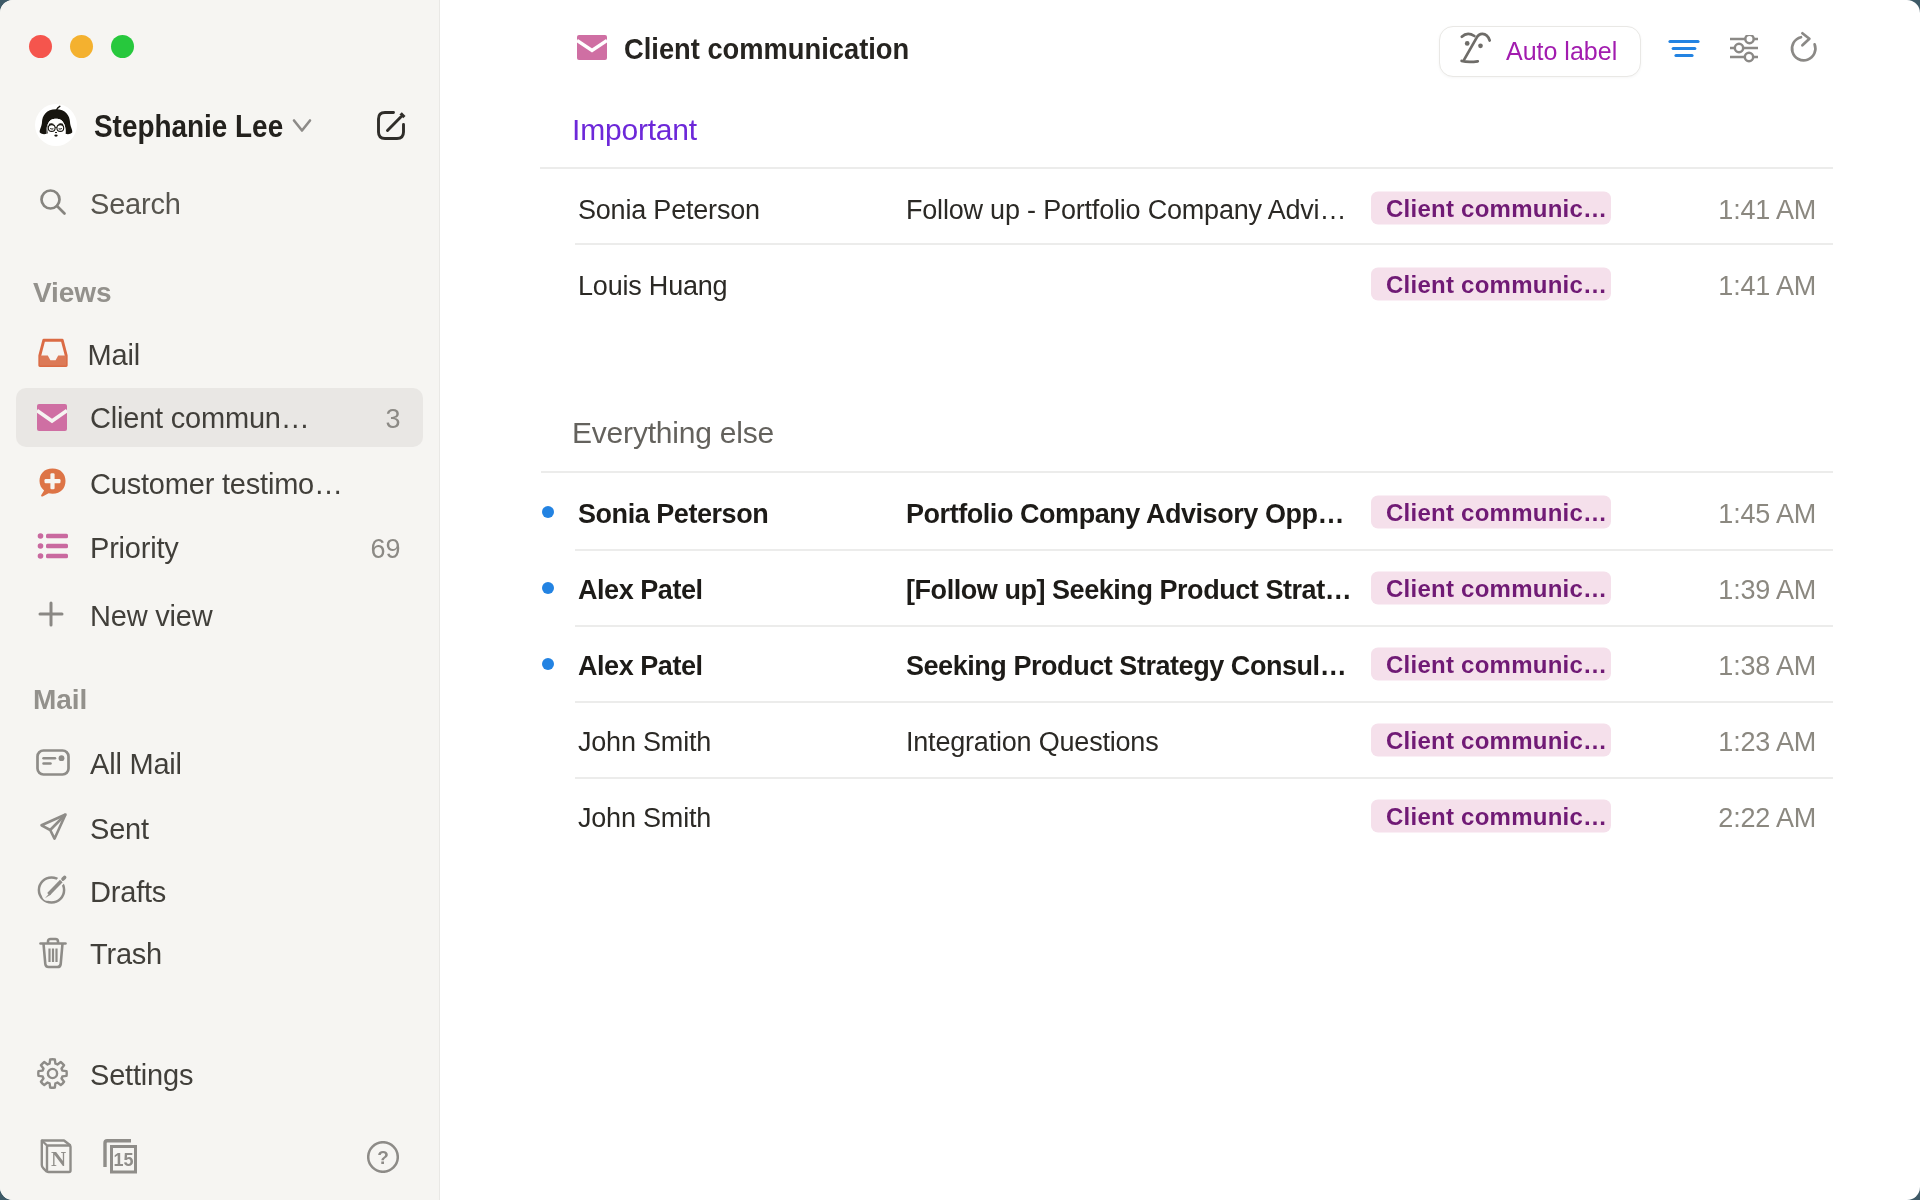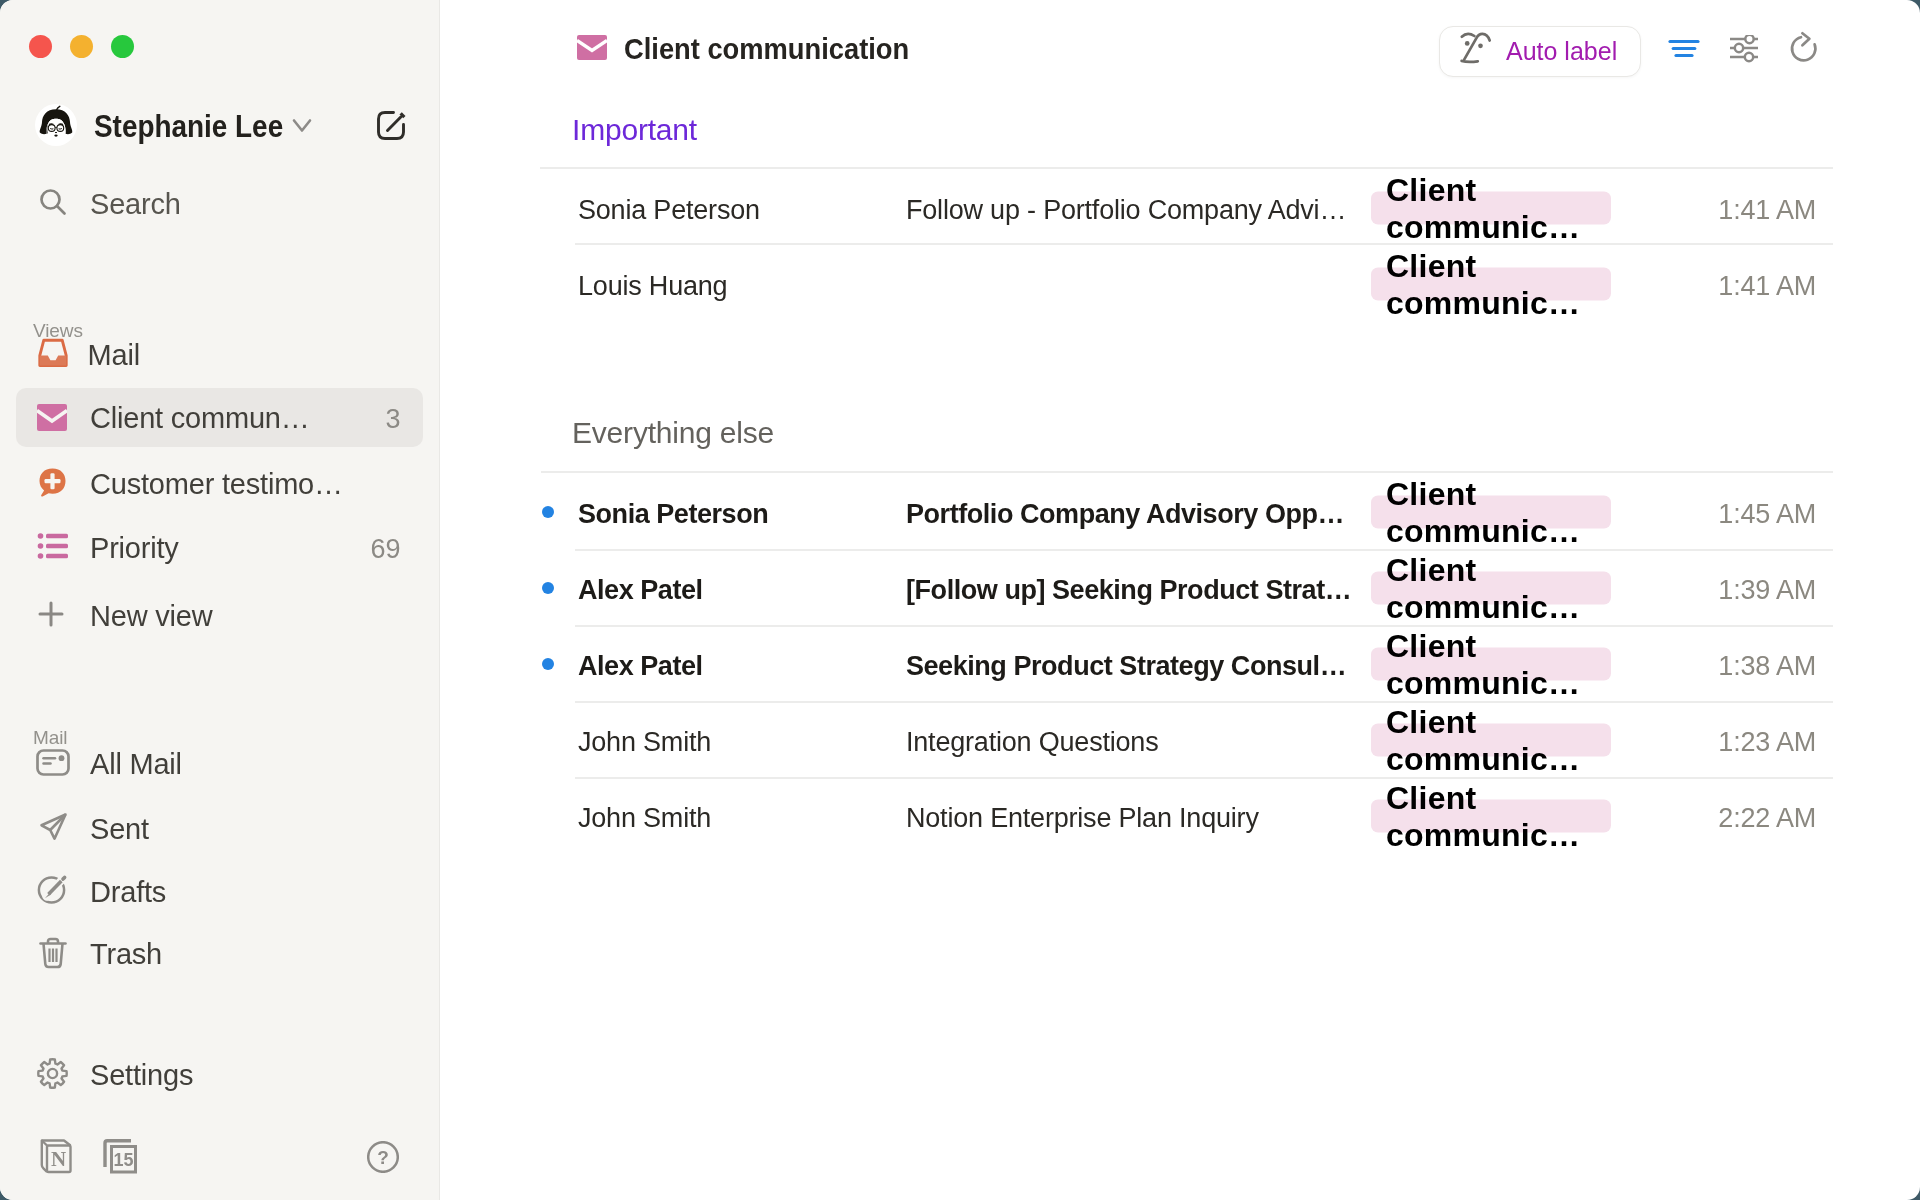--- a/index.html
+++ b/index.html
@@ -5,27 +5,27 @@
 * { margin:0; padding:0; box-sizing:border-box; }
 html,body { width:1920px; height:1200px; overflow:hidden; }
 body { background:#3e5a67; font-family:"Liberation Sans", sans-serif; }
 #win { position:absolute; inset:0; border-radius:13px; overflow:hidden; background:#ffffff; }
 #side { position:absolute; left:0; top:0; width:440px; height:1200px; background:#f6f5f2; border-right:1px solid #e9e8e5; }
 .abs { position:absolute; }
 .t { position:absolute; white-space:nowrap; transform:translateY(-50%); }
 .tr { position:absolute; white-space:nowrap; transform:translateY(-50%); text-align:right; }
 .sideitem { font-size:29px; color:#413f3a; letter-spacing:-0.2px; }
 .cnt { font-size:27px; color:#8c8a85; }
-.lbl { font-size:19px; font-weight:400; color:#93918c; letter-spacing:-0.1px;margin-top:38px; }
+.lbl { font-size:28px; font-weight:700; color:#93918c; letter-spacing:-0.1px; }
 .sep { position:absolute; height:1.5px; background:#ececeb; }
 .rowtxt { font-size:27px; color:#2b2925; letter-spacing:-0.2px; }
 .rowtxt.b { font-weight:700; color:#1d1b18; letter-spacing:-0.45px; }
 .time { font-size:27px; color:#8b8880; letter-spacing:-0.2px; }
 .badge { position:absolute; width:240px; height:33px; transform:translateY(-50%); background:#f5e0eb; border-radius:7px; }
-.badge span { position:absolute; left:15px; top:50%; transform:translateY(-50%); font-size:32px; font-weight:700; color:#000000; letter-spacing:0.25px; }
+.badge span { position:absolute; left:15px; top:50%; transform:translateY(-50%); font-size:24px; font-weight:700; color:#701a75; letter-spacing:0.25px; }
 .subj { max-width:449px; overflow:hidden; text-overflow:ellipsis; }
 .dot { position:absolute; width:12px; height:12px; border-radius:50%; background:#2383e2; transform:translate(-50%,-50%); }
 </style>
 </head>
 <body>
 <div id="win">
   <div id="side"></div>
 
   <div class="abs" style="left:29px;top:35px;width:23px;height:23px;border-radius:50%;background:#f5554d;"></div>
   <div class="abs" style="left:70px;top:35px;width:23px;height:23px;border-radius:50%;background:#f4b12f;"></div>
@@ -246,18 +246,17 @@
 
   <div class="t rowtxt" style="left:578px;top:741.5px;">John Smith</div>
   <div class="t rowtxt" style="left:906px;top:741.5px;">Integration Questions</div>
   <div class="badge" style="left:1371px;top:740px;">
       <span>Client communic…</span>
     </div>
   <div class="tr time" style="right:104px;top:741.5px;">1:23 AM</div>
   <div class="sep" style="left:575px;top:777px;width:1258px;"></div>
 
   <div class="t rowtxt" style="left:578px;top:817.5px;">John Smith</div>
-  <div class="t rowtxt" style="left:906px;top:817.5px;">Notion Enterprise Plan Inquiry</div>
   <div class="badge" style="left:1371px;top:816px;">
       <span>Client communic…</span>
     </div>
   <div class="tr time" style="right:104px;top:817.5px;">2:22 AM</div>
 </div>
 
 </body></html>

